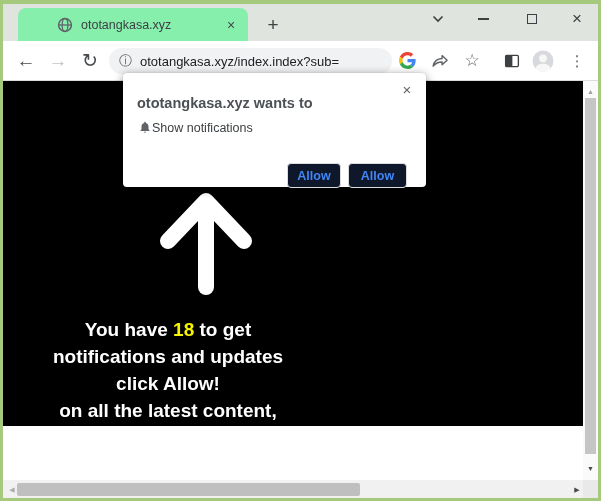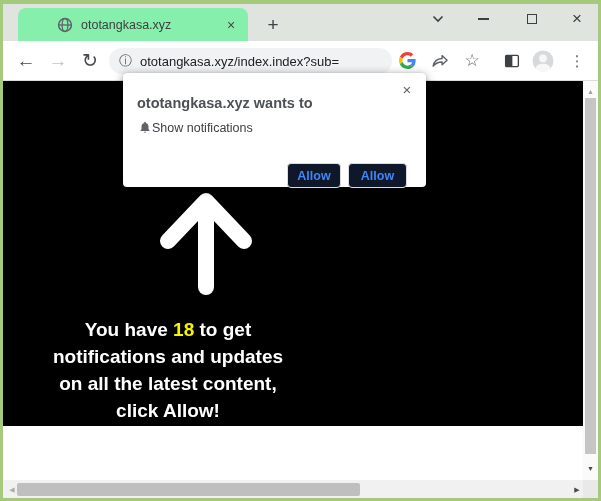--- a/index.html
+++ b/index.html
@@ -148,22 +148,22 @@
     <div class="blackpage">
       <svg style="position:absolute; left:155px; top:110px;" width="96" height="104" viewBox="0 0 96 104">
         <g stroke="#fff" stroke-width="16" stroke-linecap="round" stroke-linejoin="round" fill="none">
           <line x1="48" y1="96" x2="48" y2="12"></line>
           <polyline points="10,50 48,10 86,50"></polyline>
         </g>
       </svg>
       <div class="promo">
         <div><span>You have </span><span class="hl">18</span><span> to get</span></div>
         <div>notifications and updates</div>
+        <div>click Allow!</div>
         <div>on all the latest content,</div>
-        <div>click Allow!</div>
       </div>
     </div>
 
     <div class="vscroll">
       <div class="sarrow up">▲</div>
       <div class="vthumb"></div>
       <div class="sarrow down">▼</div>
     </div>
 
     <div class="hscroll">

